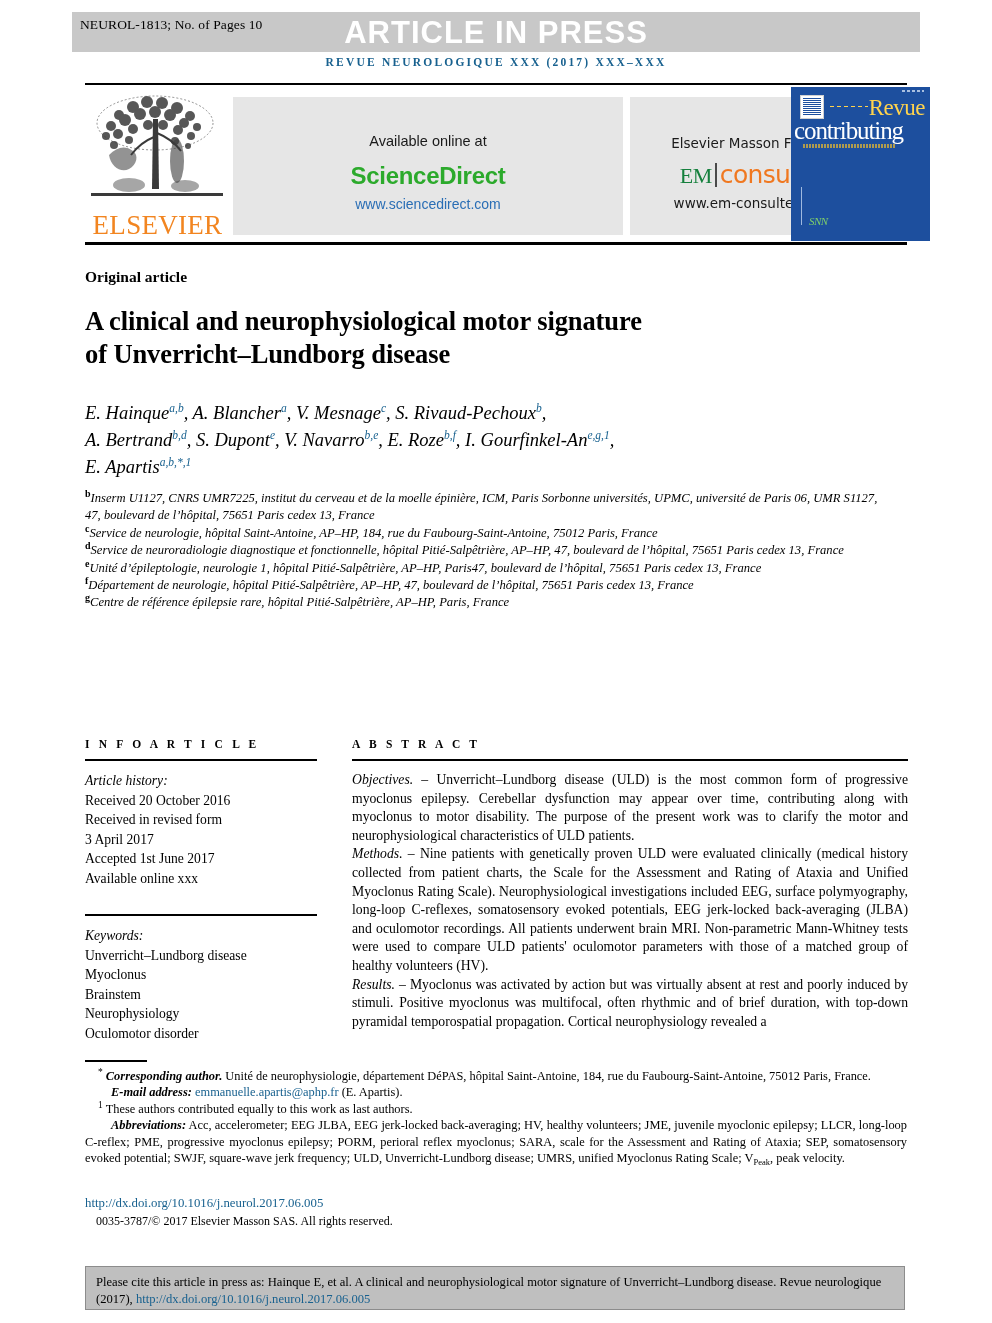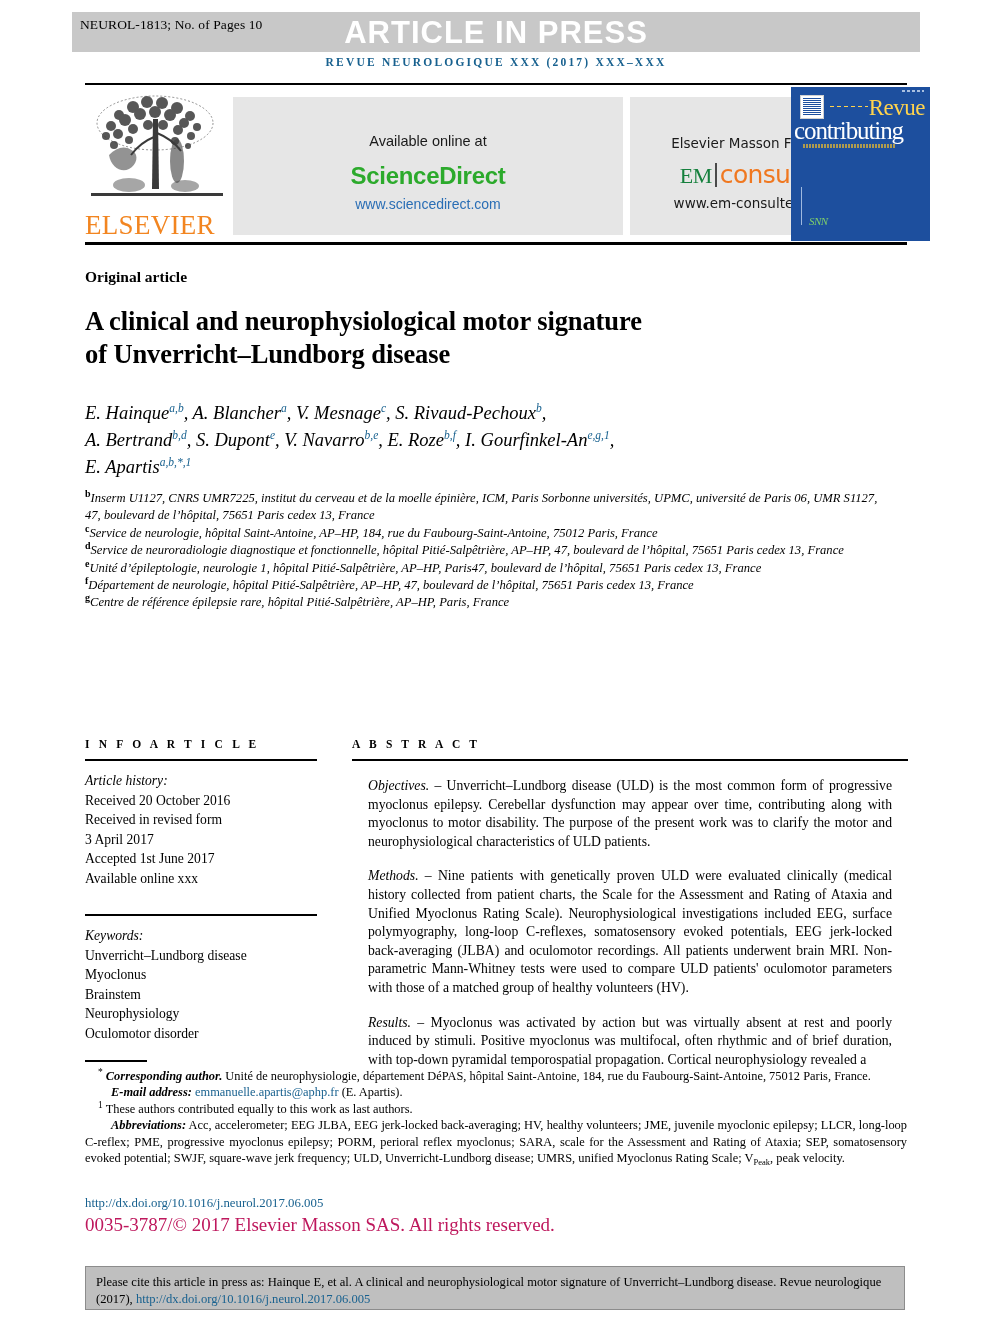--- a/index.html
+++ b/index.html
@@ -96,20 +96,21 @@
     width: 145px;
     height: 152px;
     overflow: hidden;
   }
   .tree-svg { position:absolute; left:4px; top:0px; }
   .elsevier-word {
     position: absolute;
     left: 0px;
     bottom: 0px;
     width: 145px;
+    text-align: center;
     font-family: "Liberation Serif", serif;
     font-size: 27px;
     color: #f28520;
     letter-spacing: 0.3px;
   }
   .sd-box {
     position: absolute;
     left: 148px;
     top: 10px;
     width: 390px;
@@ -349,21 +350,21 @@
     font-size: 13.6px;
     line-height: 19.5px;
   }
   .kw-block { margin-top: 26px; }
   .abstract-body {
     font-family: "Liberation Serif", serif;
     font-size: 13.7px;
     line-height: 18.6px;
     text-align: justify;
   }
-  .abstract-body p { margin: 16px; }
+  .abstract-body p { margin: 0; }
   .abstract-body i { font-style: italic; }
 
   
   .fn-rule {
     position: absolute;
     left: 85px;
     top: 1060px;
     width: 62px;
     height: 2px;
     background: #000;
@@ -385,25 +386,25 @@
   .doi-line {
     position: absolute;
     left: 85px;
     top: 1196px;
     font-family: "Liberation Serif", serif;
     font-size: 12.8px;
     color: #18618f;
   }
   .copyright {
     position: absolute;
-    left: 85px;
+    left: 96px;
     top: 1214px;
     font-family: "Liberation Serif", serif;
-    font-size: 19px;
-    color: #be185d;
+    font-size: 12px;
+    color: #000000;
   }
 
   
   .cite-box {
     position: absolute;
     left: 85px;
     top: 1266px;
     width: 818px;
     height: 42px;
     background: #bfbfbf;

